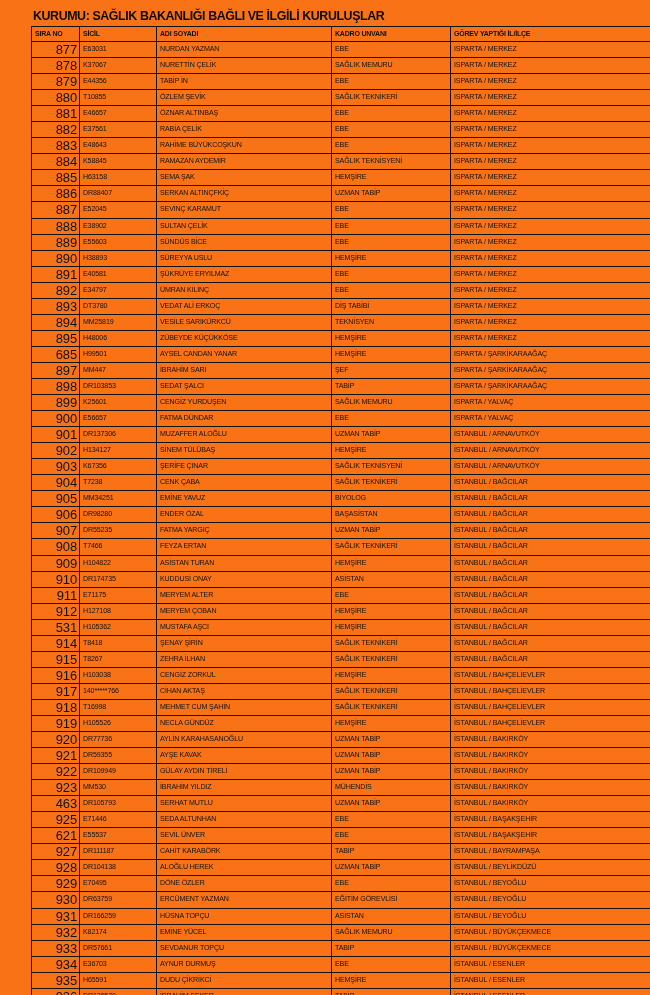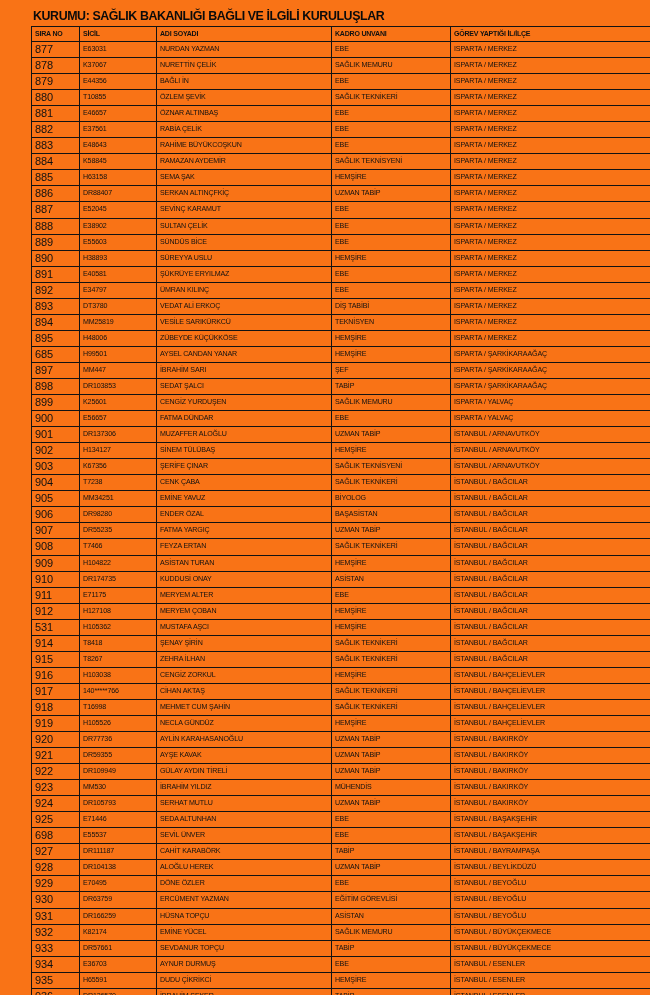--- a/index.html
+++ b/index.html
@@ -62,21 +62,21 @@
     height: 14px;
     line-height: 14px;
     letter-spacing: -0.2px;
   }
   .c-sira  { width: 42px;  text-align: center; }
   .c-sicil { width: 71px; }
   .c-ad    { width: 169px; }
   .c-unvan { width: 113px; }
   .c-gorev { width: 219px; }
   thead .c-sira { text-align: left; padding-left: 5px; }
-  tbody td.c-sira { text-align: left; font-size: 11px; }
+  tbody td.c-sira { text-align: right; font-size: 13px; }
   tbody td.c-gorev { letter-spacing: -0.1px; }
 </style>
 </head>
 <body>
 
 <div class="page">
 
   <div class="doc-title">KURUMU: SAĞLIK BAKANLIĞI BAĞLI VE İLGİLİ KURULUŞLAR</div>
 
   <table class="reg">
@@ -100,21 +100,21 @@
         <tr>
           <td class="c-sira">878</td>
           <td class="c-sicil">K37067</td>
           <td class="c-ad">NURETTİN ÇELİK</td>
           <td class="c-unvan">SAĞLIK MEMURU</td>
           <td class="c-gorev">ISPARTA / MERKEZ</td>
         </tr>
         <tr>
           <td class="c-sira">879</td>
           <td class="c-sicil">E44356</td>
-          <td class="c-ad">BAĞLI İN</td>
+          <td class="c-ad">TABİP İN</td>
           <td class="c-unvan">EBE</td>
           <td class="c-gorev">ISPARTA / MERKEZ</td>
         </tr>
         <tr>
           <td class="c-sira">880</td>
           <td class="c-sicil">T10855</td>
           <td class="c-ad">ÖZLEM ŞEVİK</td>
           <td class="c-unvan">SAĞLIK TEKNİKERİ</td>
           <td class="c-gorev">ISPARTA / MERKEZ</td>
         </tr>
@@ -413,35 +413,35 @@
           <td class="c-gorev">İSTANBUL / BAKIRKÖY</td>
         </tr>
         <tr>
           <td class="c-sira">923</td>
           <td class="c-sicil">MM530</td>
           <td class="c-ad">İBRAHİM YILDIZ</td>
           <td class="c-unvan">MÜHENDİS</td>
           <td class="c-gorev">İSTANBUL / BAKIRKÖY</td>
         </tr>
         <tr>
-          <td class="c-sira">924</td>
+          <td class="c-sira">463</td>
           <td class="c-sicil">DR105793</td>
           <td class="c-ad">SERHAT MUTLU</td>
           <td class="c-unvan">UZMAN TABİP</td>
           <td class="c-gorev">İSTANBUL / BAKIRKÖY</td>
         </tr>
         <tr>
           <td class="c-sira">925</td>
           <td class="c-sicil">E71446</td>
           <td class="c-ad">SEDA ALTUNHAN</td>
           <td class="c-unvan">EBE</td>
           <td class="c-gorev">İSTANBUL / BAŞAKŞEHİR</td>
         </tr>
         <tr>
-          <td class="c-sira">698</td>
+          <td class="c-sira">621</td>
           <td class="c-sicil">E55537</td>
           <td class="c-ad">SEVİL ÜNVER</td>
           <td class="c-unvan">EBE</td>
           <td class="c-gorev">İSTANBUL / BAŞAKŞEHİR</td>
         </tr>
         <tr>
           <td class="c-sira">927</td>
           <td class="c-sicil">DR111187</td>
           <td class="c-ad">CAHİT KARABÖRK</td>
           <td class="c-unvan">TABİP</td>

